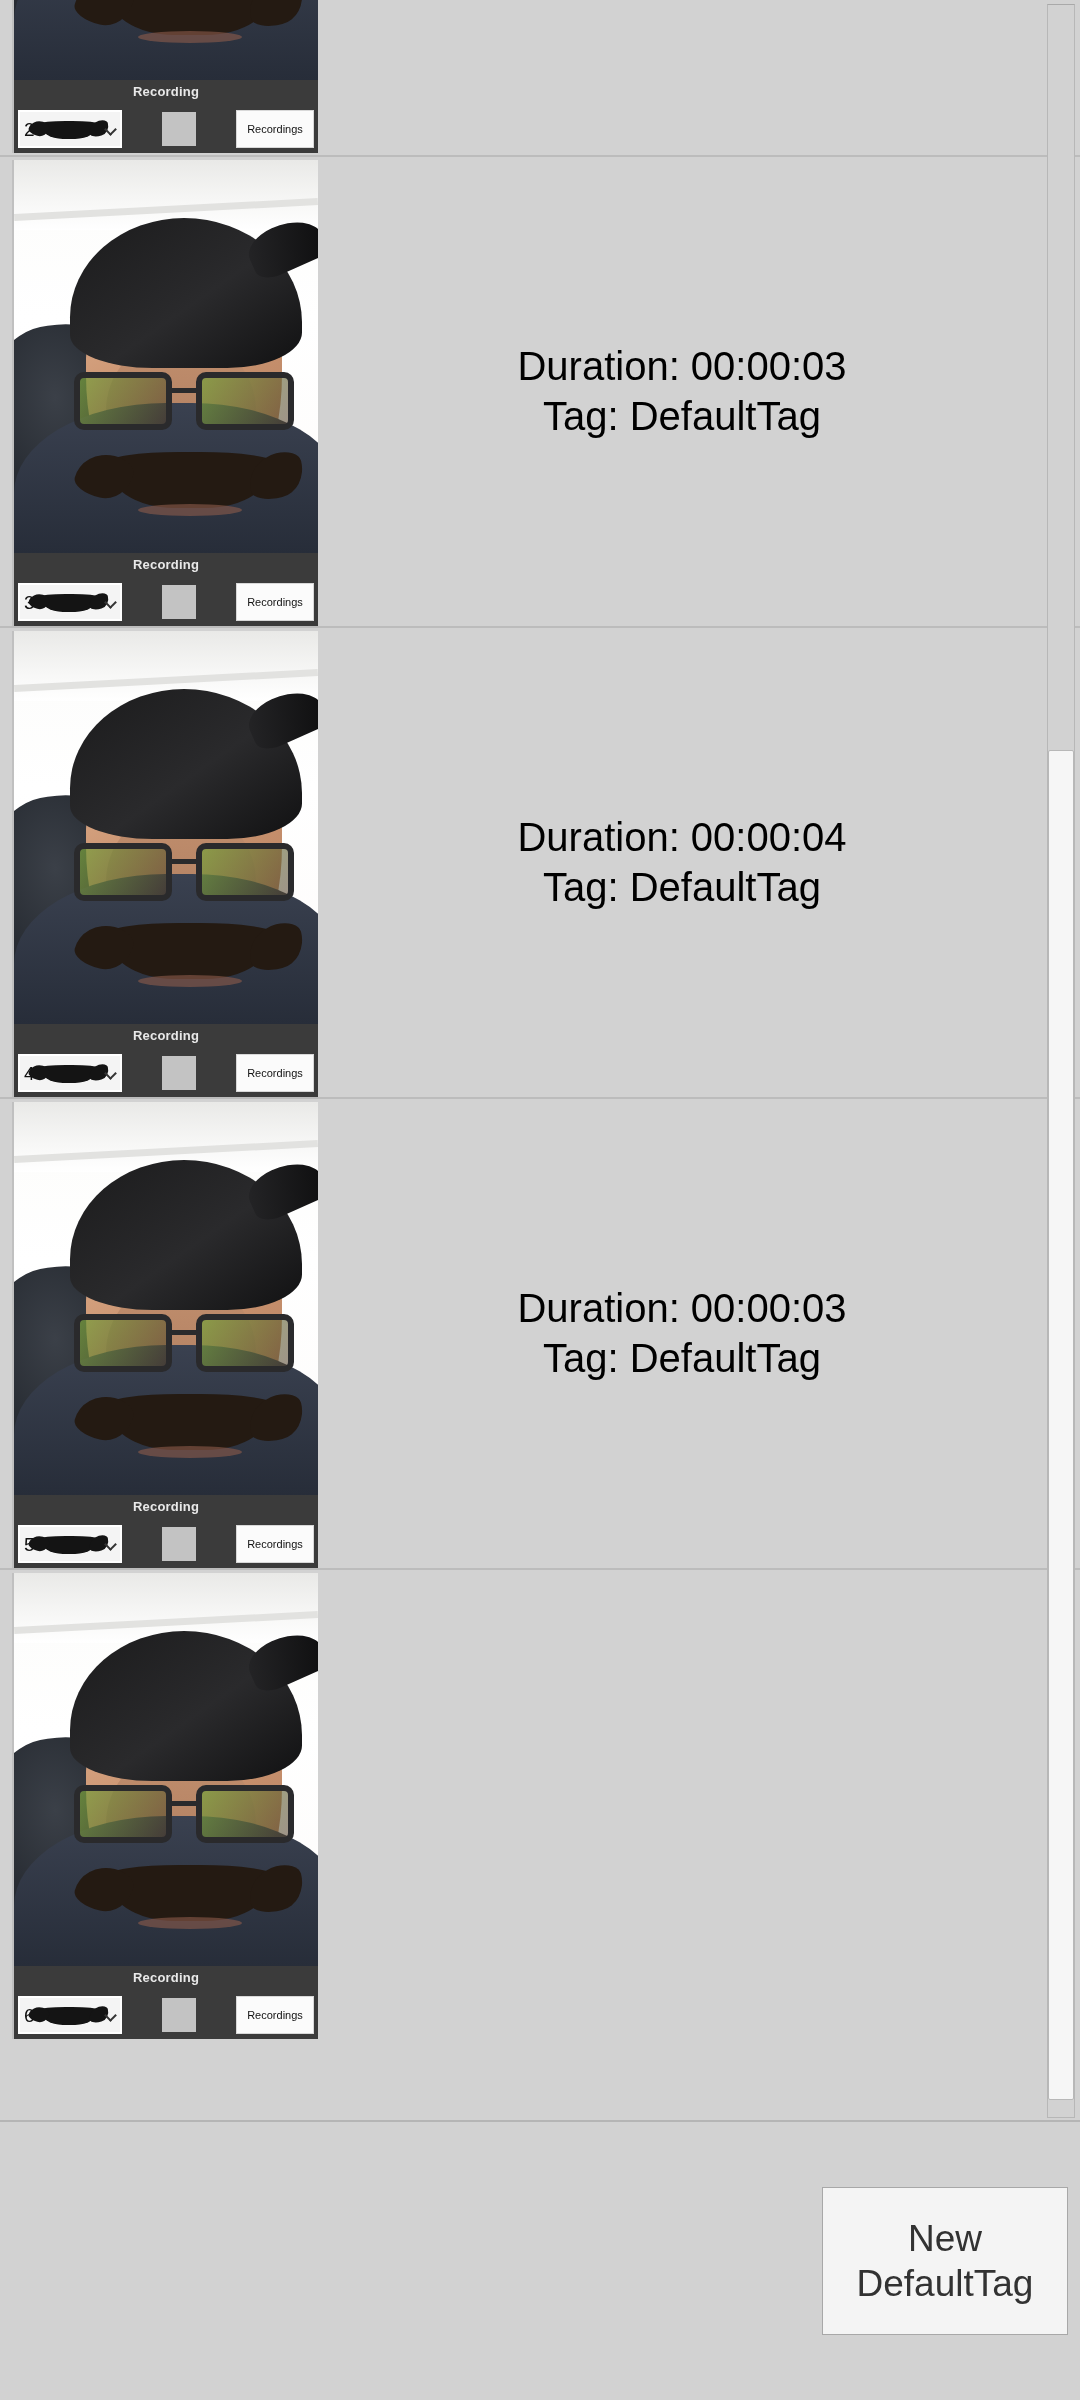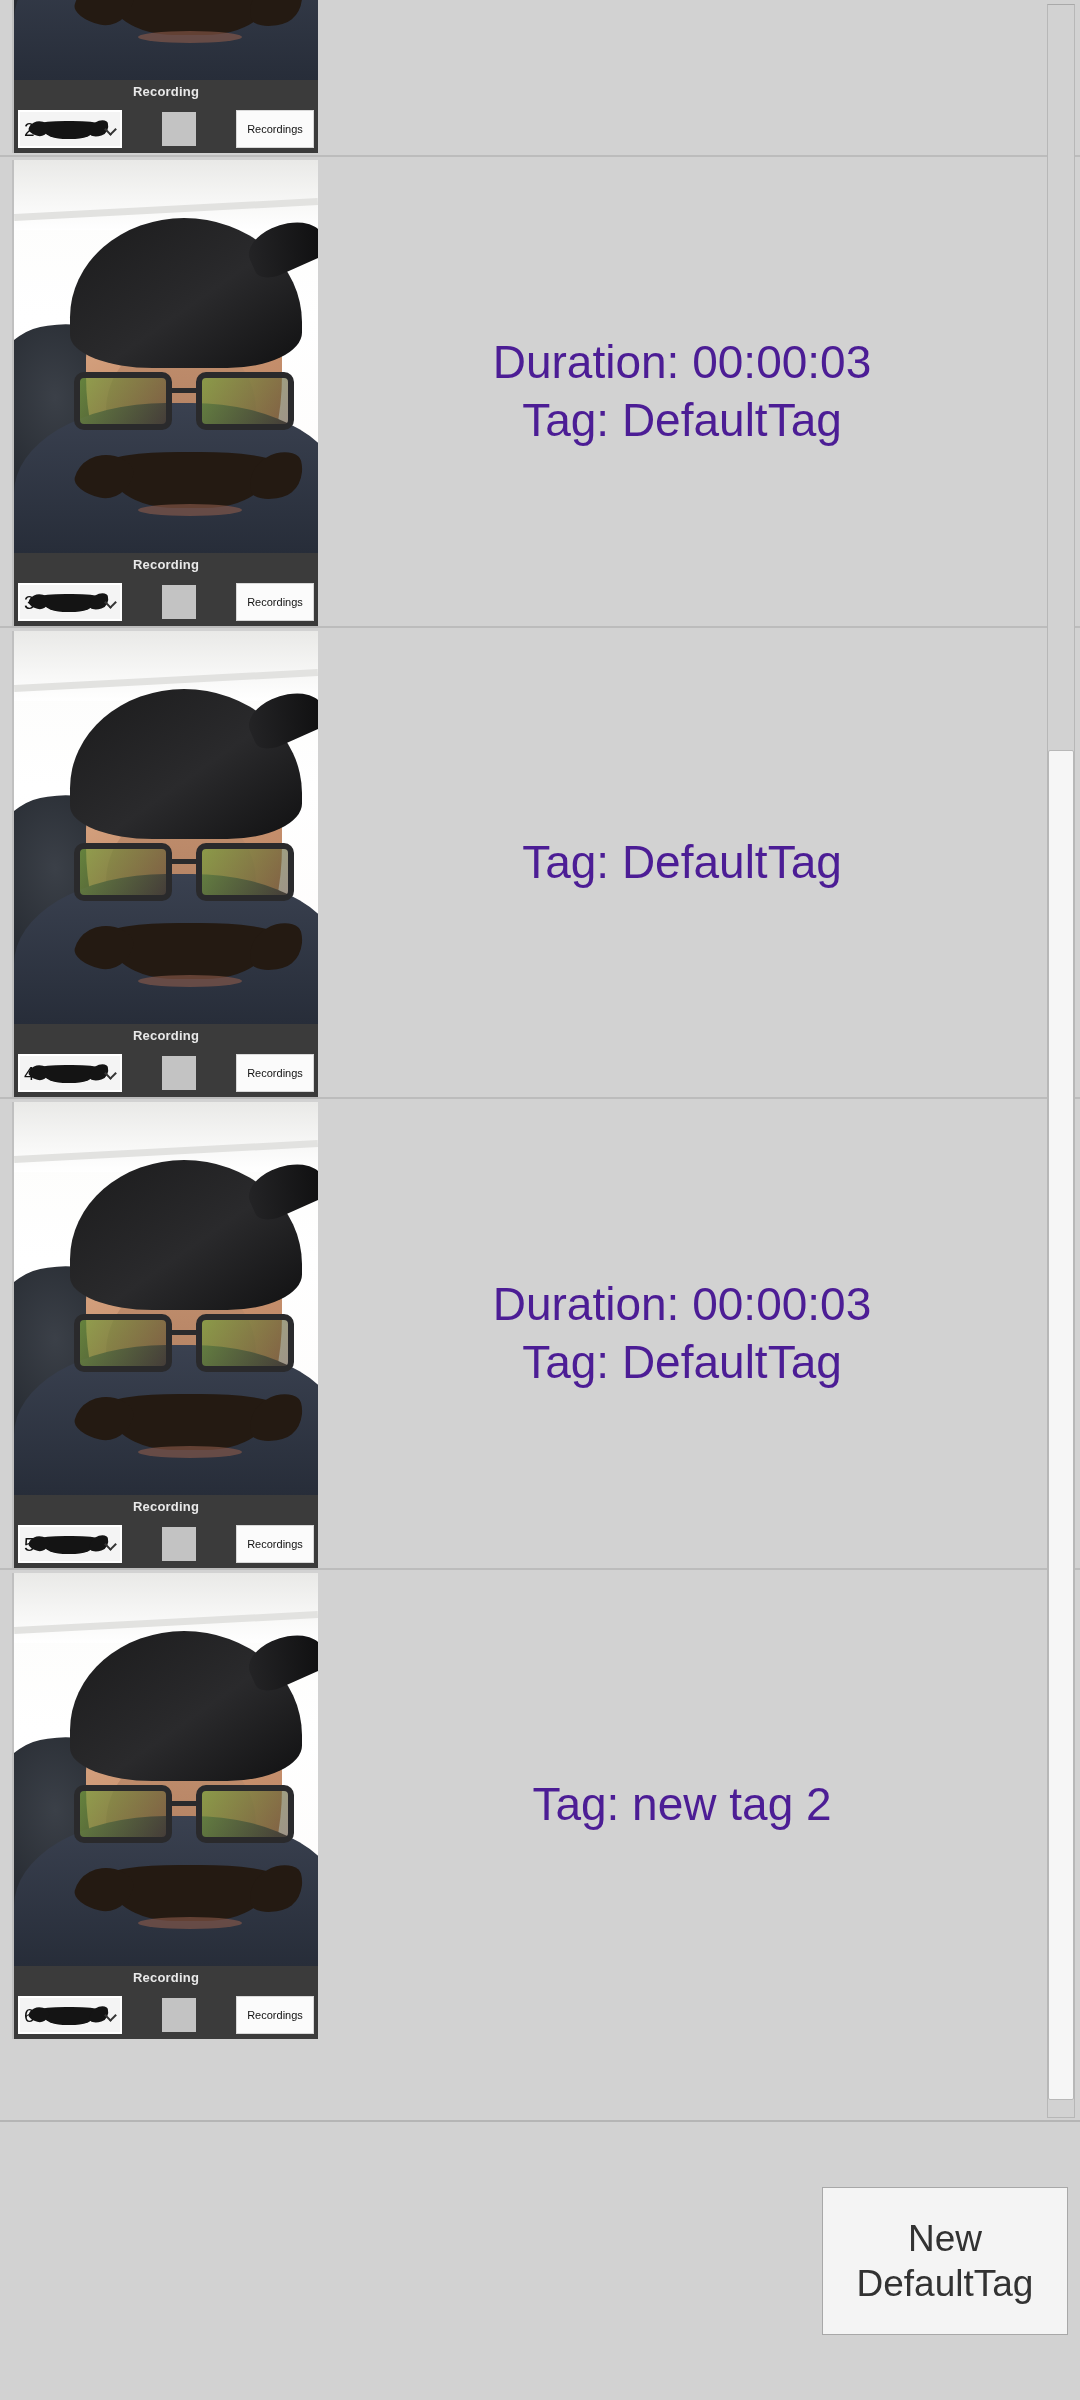--- a/index.html
+++ b/index.html
@@ -229,24 +229,24 @@
     flex: 1 1 auto;
     display: flex;
     flex-direction: column;
     align-items: center;
     justify-content: center;
     padding-right: 34px;
     text-align: center;
     color: #333333;
   }
   .rec-meta .line {
-    font-size: 46px;
+    font-size: 40px;
     line-height: 1.24;
     white-space: nowrap;
-    color: #4c1d95;
+    color: #000000;
     font-weight: 400;
   }
 
   
   .scrollbar {
     position: absolute;
     top: 4px; right: 5px;
     width: 28px;
     height: 2114px;
     background: #d2d2d2;
@@ -382,20 +382,21 @@
             <div class="tb-select">
               <span class="idx">4</span>
               <span class="stache-mini"></span>
               <span class="caret"></span>
             </div>
             <div class="tb-shutter"></div>
             <div class="tb-recordings">Recordings</div>
           </div>
         </div>
         <div class="rec-meta">
+          <div class="line">Duration: 00:00:04</div>
           <div class="line">Tag: DefaultTag</div>
         </div>
       </div>
 
       <div class="rec-row">
         <div class="thumb">
           <div class="thumb-photo">
             <div class="ph-ceiling"></div>
             <div class="ph-seat"></div>
             <div class="ph-face"></div>
@@ -449,21 +450,20 @@
             <div class="tb-select">
               <span class="idx">6</span>
               <span class="stache-mini"></span>
               <span class="caret"></span>
             </div>
             <div class="tb-shutter"></div>
             <div class="tb-recordings">Recordings</div>
           </div>
         </div>
         <div class="rec-meta">
-          <div class="line">Tag: new tag 2</div>
         </div>
       </div>
 
     </div>
 
     <div class="scrollbar">
       <div class="scroll-thumb"></div>
     </div>
   </div>
 

